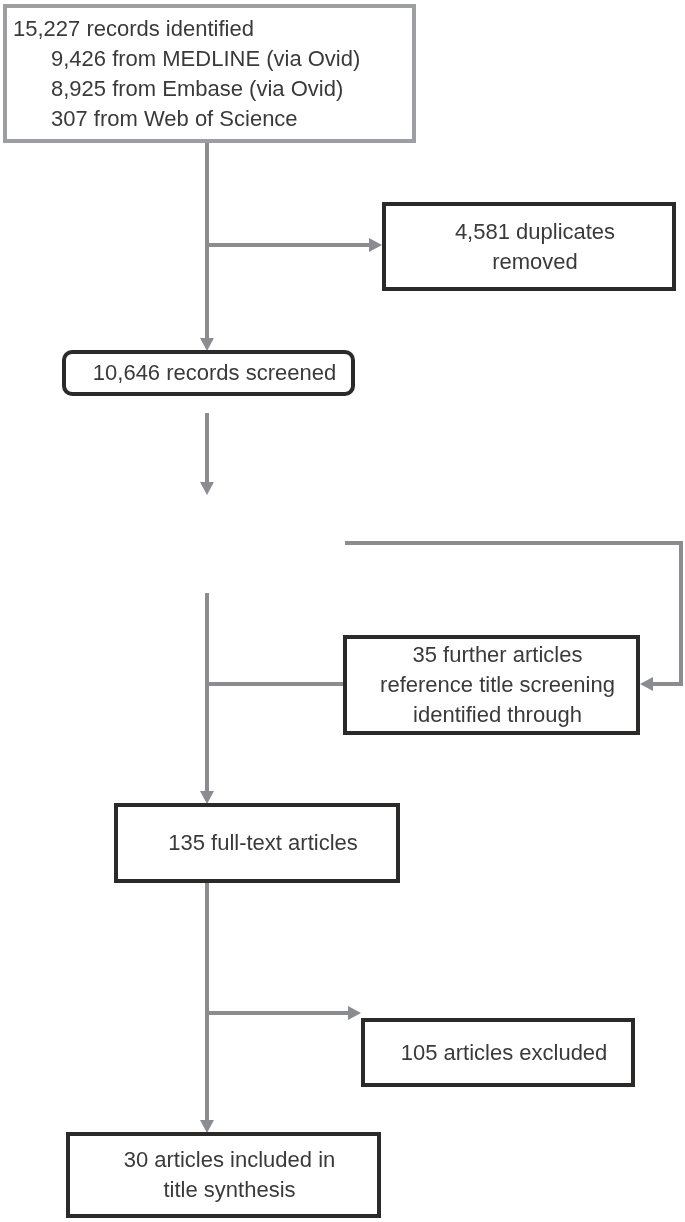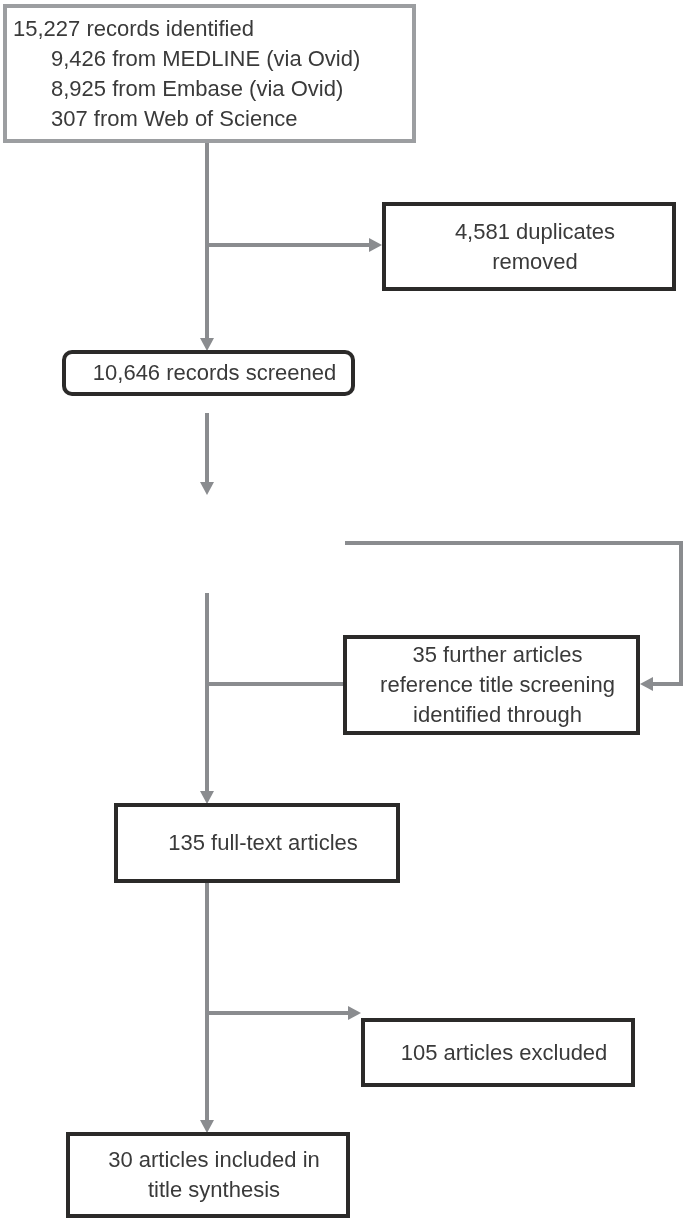--- a/index.html
+++ b/index.html
@@ -120,18 +120,18 @@
   <div class="line" style="left:205px; top:883px; width:4px; height:239px;"></div>
 
   <div class="line" style="left:205px; top:1011px; width:146px; height:4px;"></div>
   <div class="arrow right" style="left:348px; top:1006px;"></div>
   <div class="arrow down" style="left:200px; top:1120px;"></div>
 
   <div class="box dark centered" style="left:361px; top:978px; width:274px; height:69px;margin-top:40px;">
     <div class="txt-line">105 articles excluded</div>
   </div>
 
-  <div class="box dark centered" style="left:66px; top:1132px; width:284px; height:86px;">
+  <div class="box dark centered" style="left:66px; top:1132px; width:315px; height:86px;">
     <div class="txt-line">30 articles included in</div>
     <div class="txt-line">title synthesis</div>
   </div>
 
 </div>
 
 </body></html>

